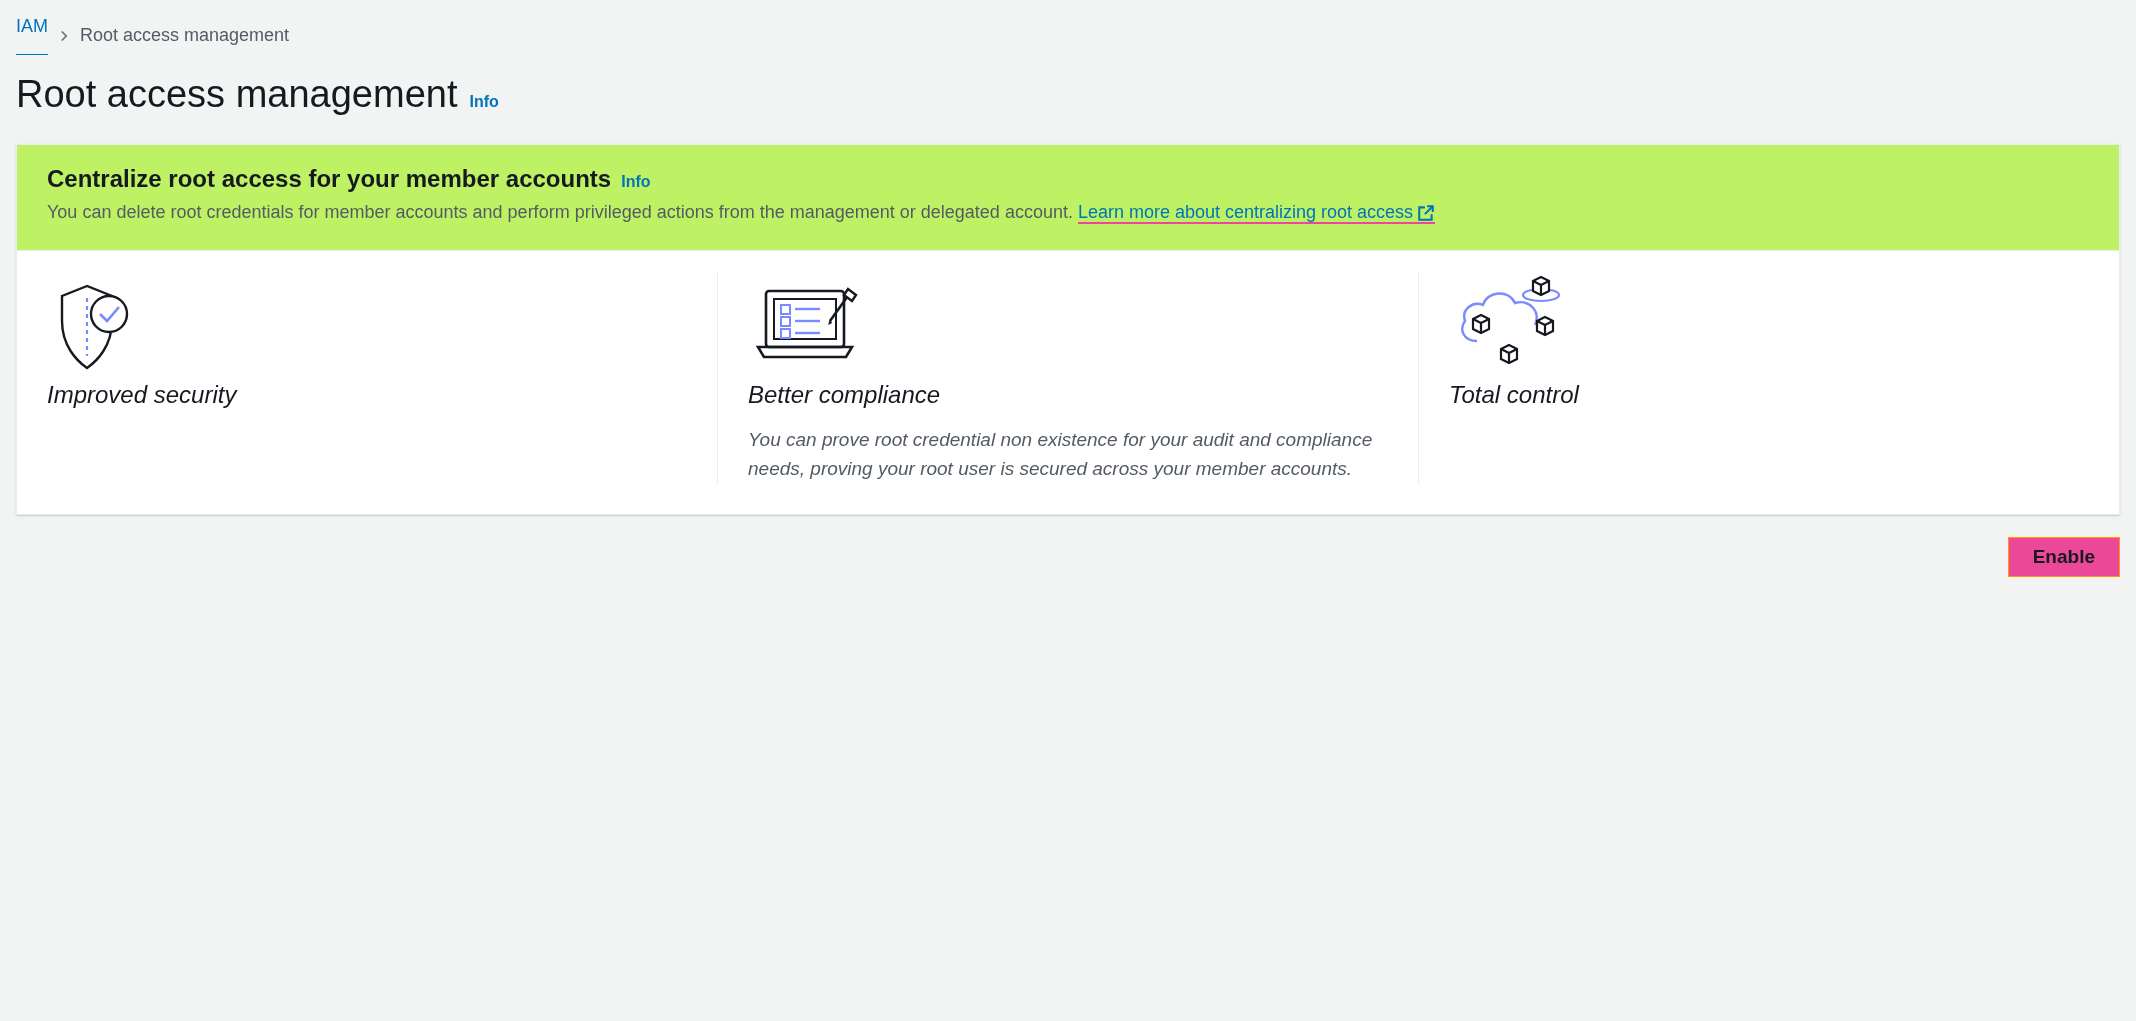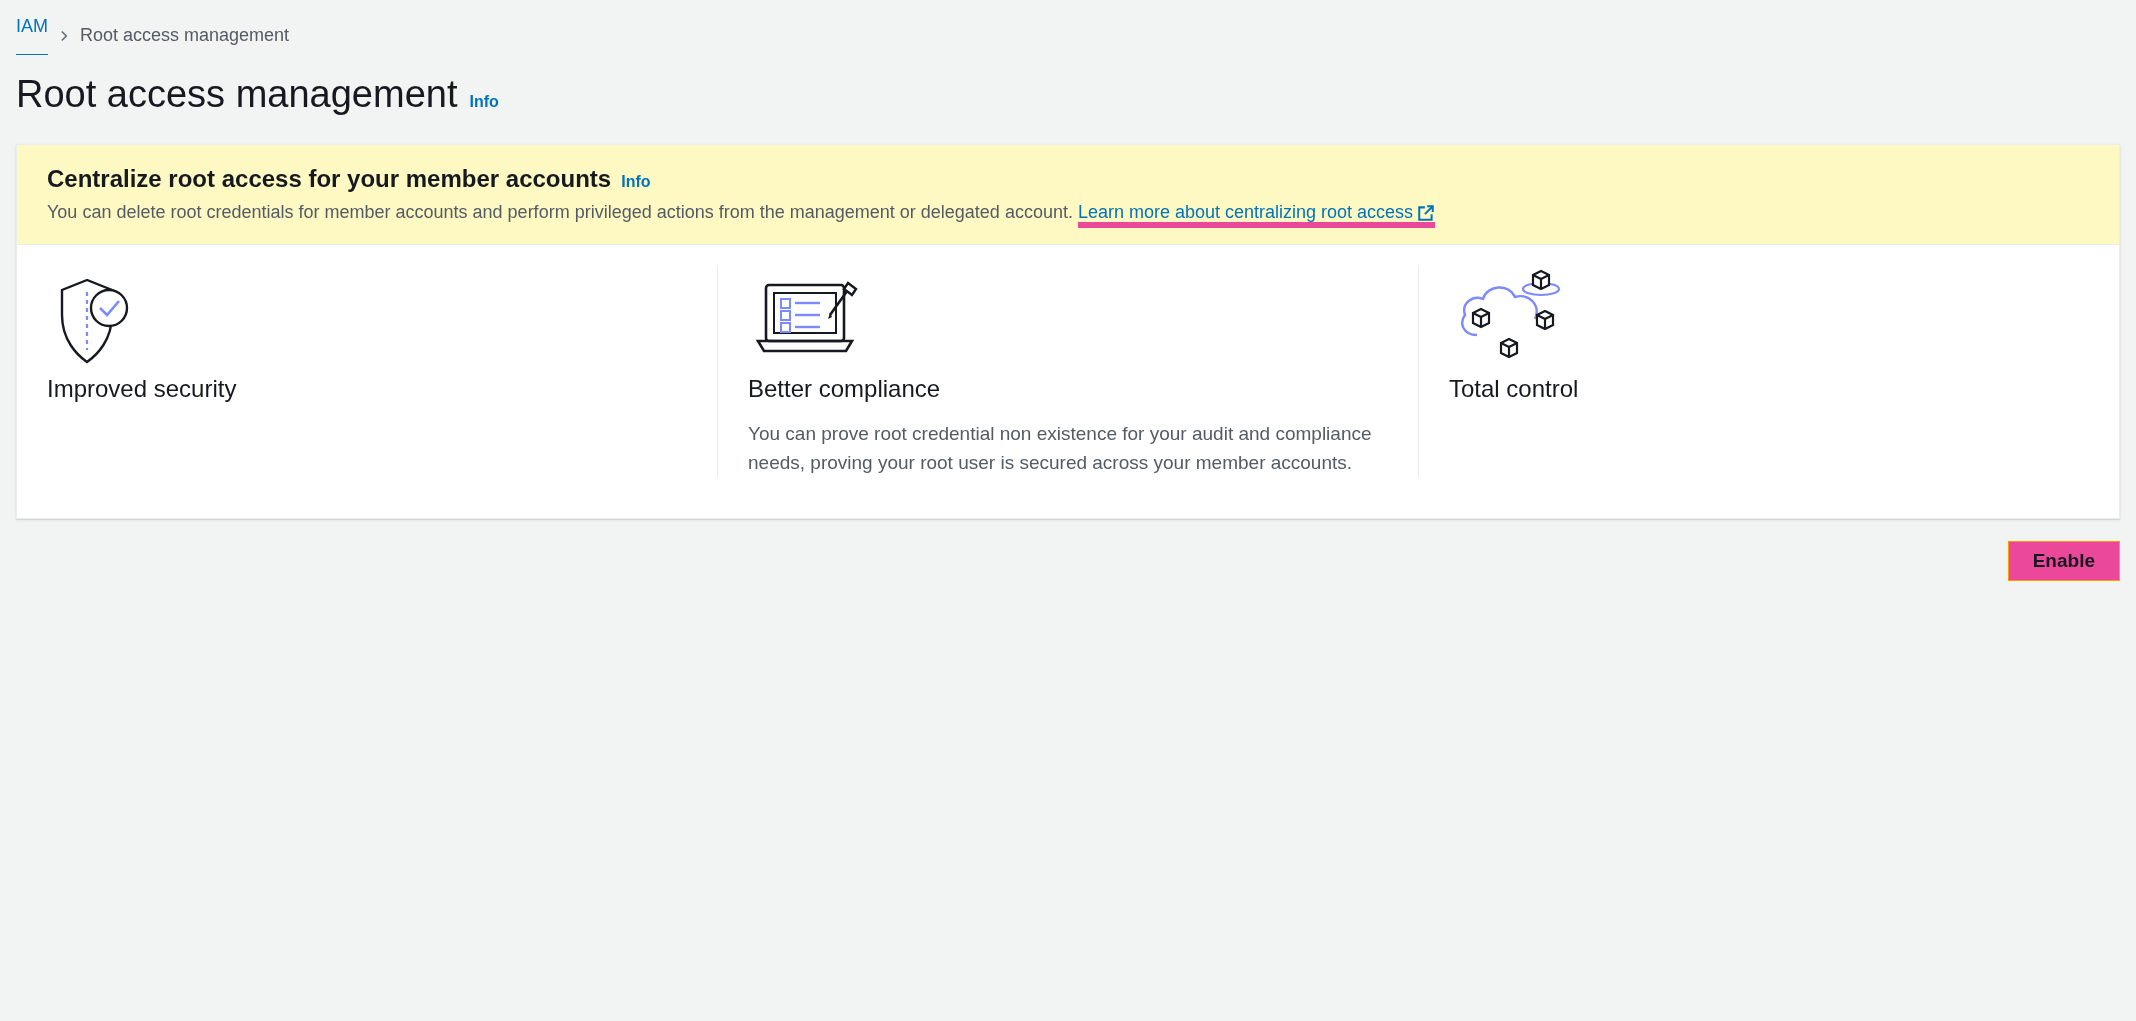--- a/index.html
+++ b/index.html
@@ -52,53 +52,54 @@
       font-weight: 700;
       text-decoration: none;
       cursor: pointer;
     }
     .panel {
       background: #ffffff;
       border: 1px solid #eaeded;
       box-shadow: 0 1px 1px rgba(0,0,0,0.08), 0 1px 3px rgba(0,0,0,0.08);
     }
     .panel-header {
-      padding: 20px 30px 18px 30px;
+      padding: 20px 30px 24px 30px;
       border-bottom: 1px solid #eaeded;
-      background: #fef9c3;
+      background: #bef264;
     }
     .panel-header-row {
       display: flex;
       align-items: baseline;
       gap: 10px;
       margin-bottom: 6px;
     }
     .panel-title {
       font-size: 24px;
       font-weight: 700;
       color: #16191f;
     }
     .panel-subtitle {
       font-size: 18px;
       color: #545b64;
       line-height: 1.5;
     }
     .inline-link {
       color: #0073bb;
       text-decoration: none;
-      border-bottom: 6px solid #ec4899;
+      border-bottom: 2px solid #ec4899;
     }
     .external-icon {
       display: inline-flex;
       vertical-align: middle;
       margin-left: 4px;
     }
     .panel-body {
       display: flex;
-      padding: 20px 30px 40px 30px;
+      padding: 20px 30px 30px 30px;
+      font-style: italic;
     }
     .feature {
       flex: 1;
       padding: 0 30px;
     }
     .feature:first-child {
       padding-left: 0;
     }
     .feature:last-child {
       padding-right: 0;

